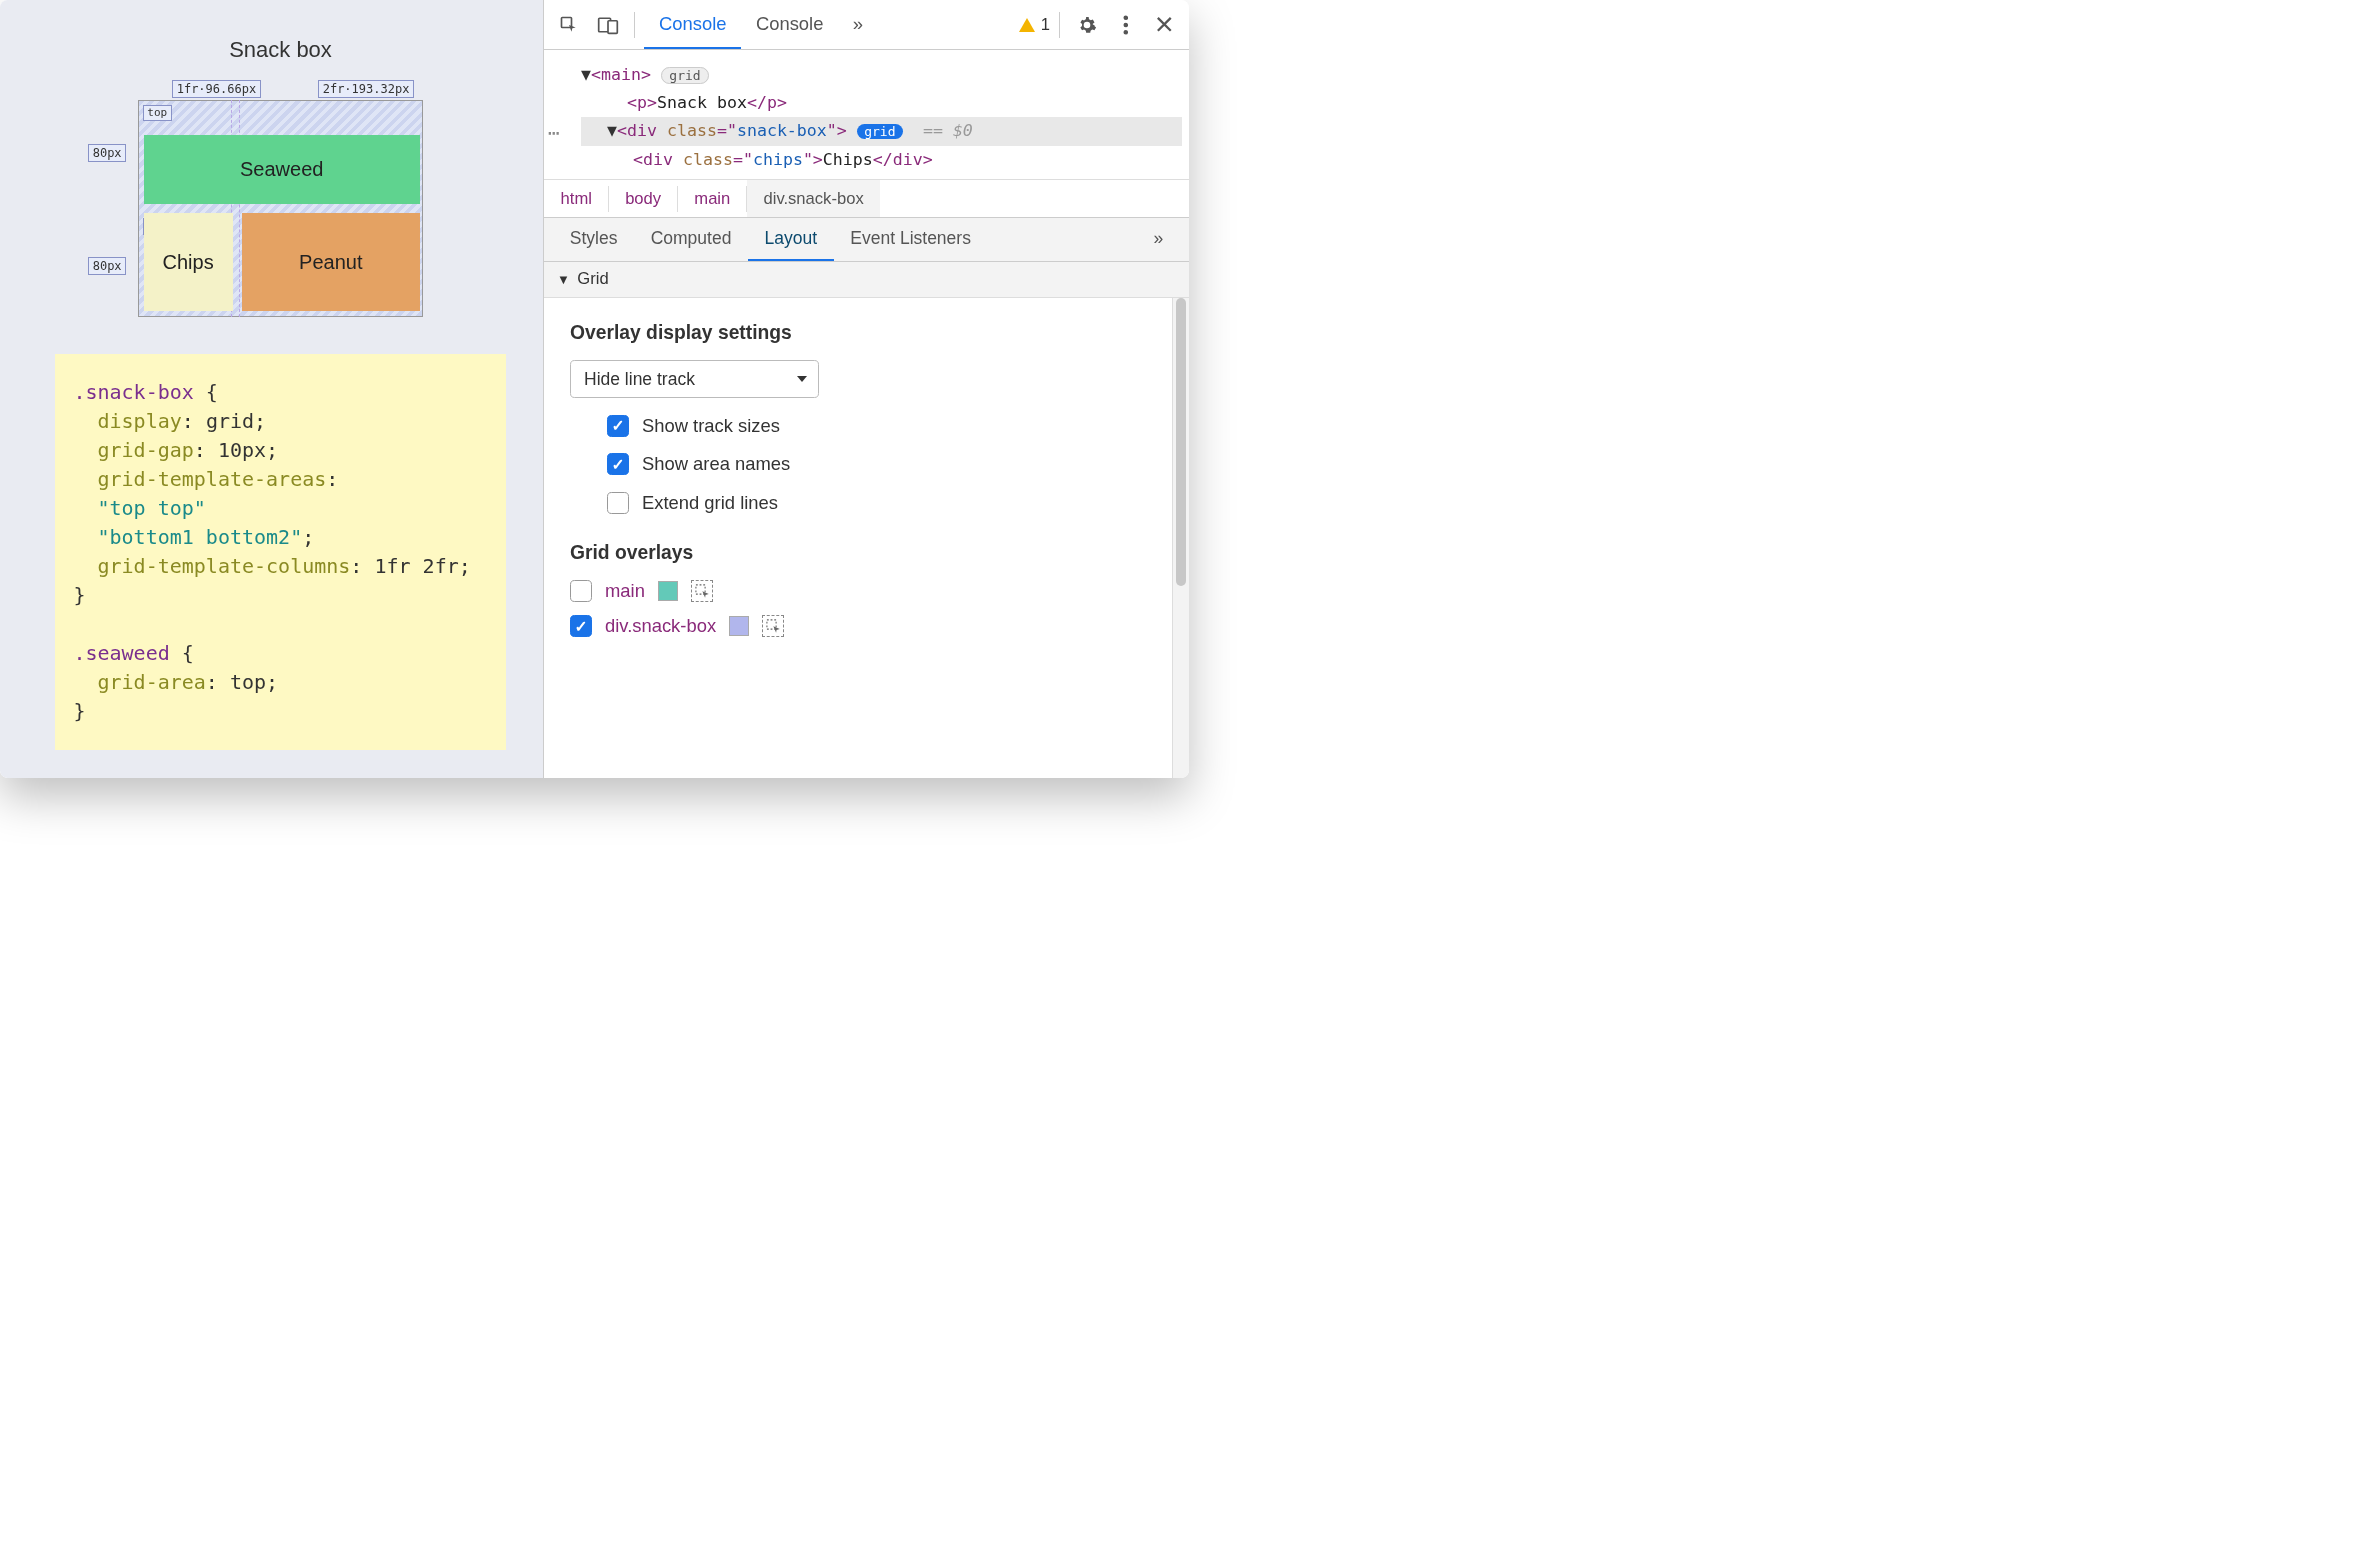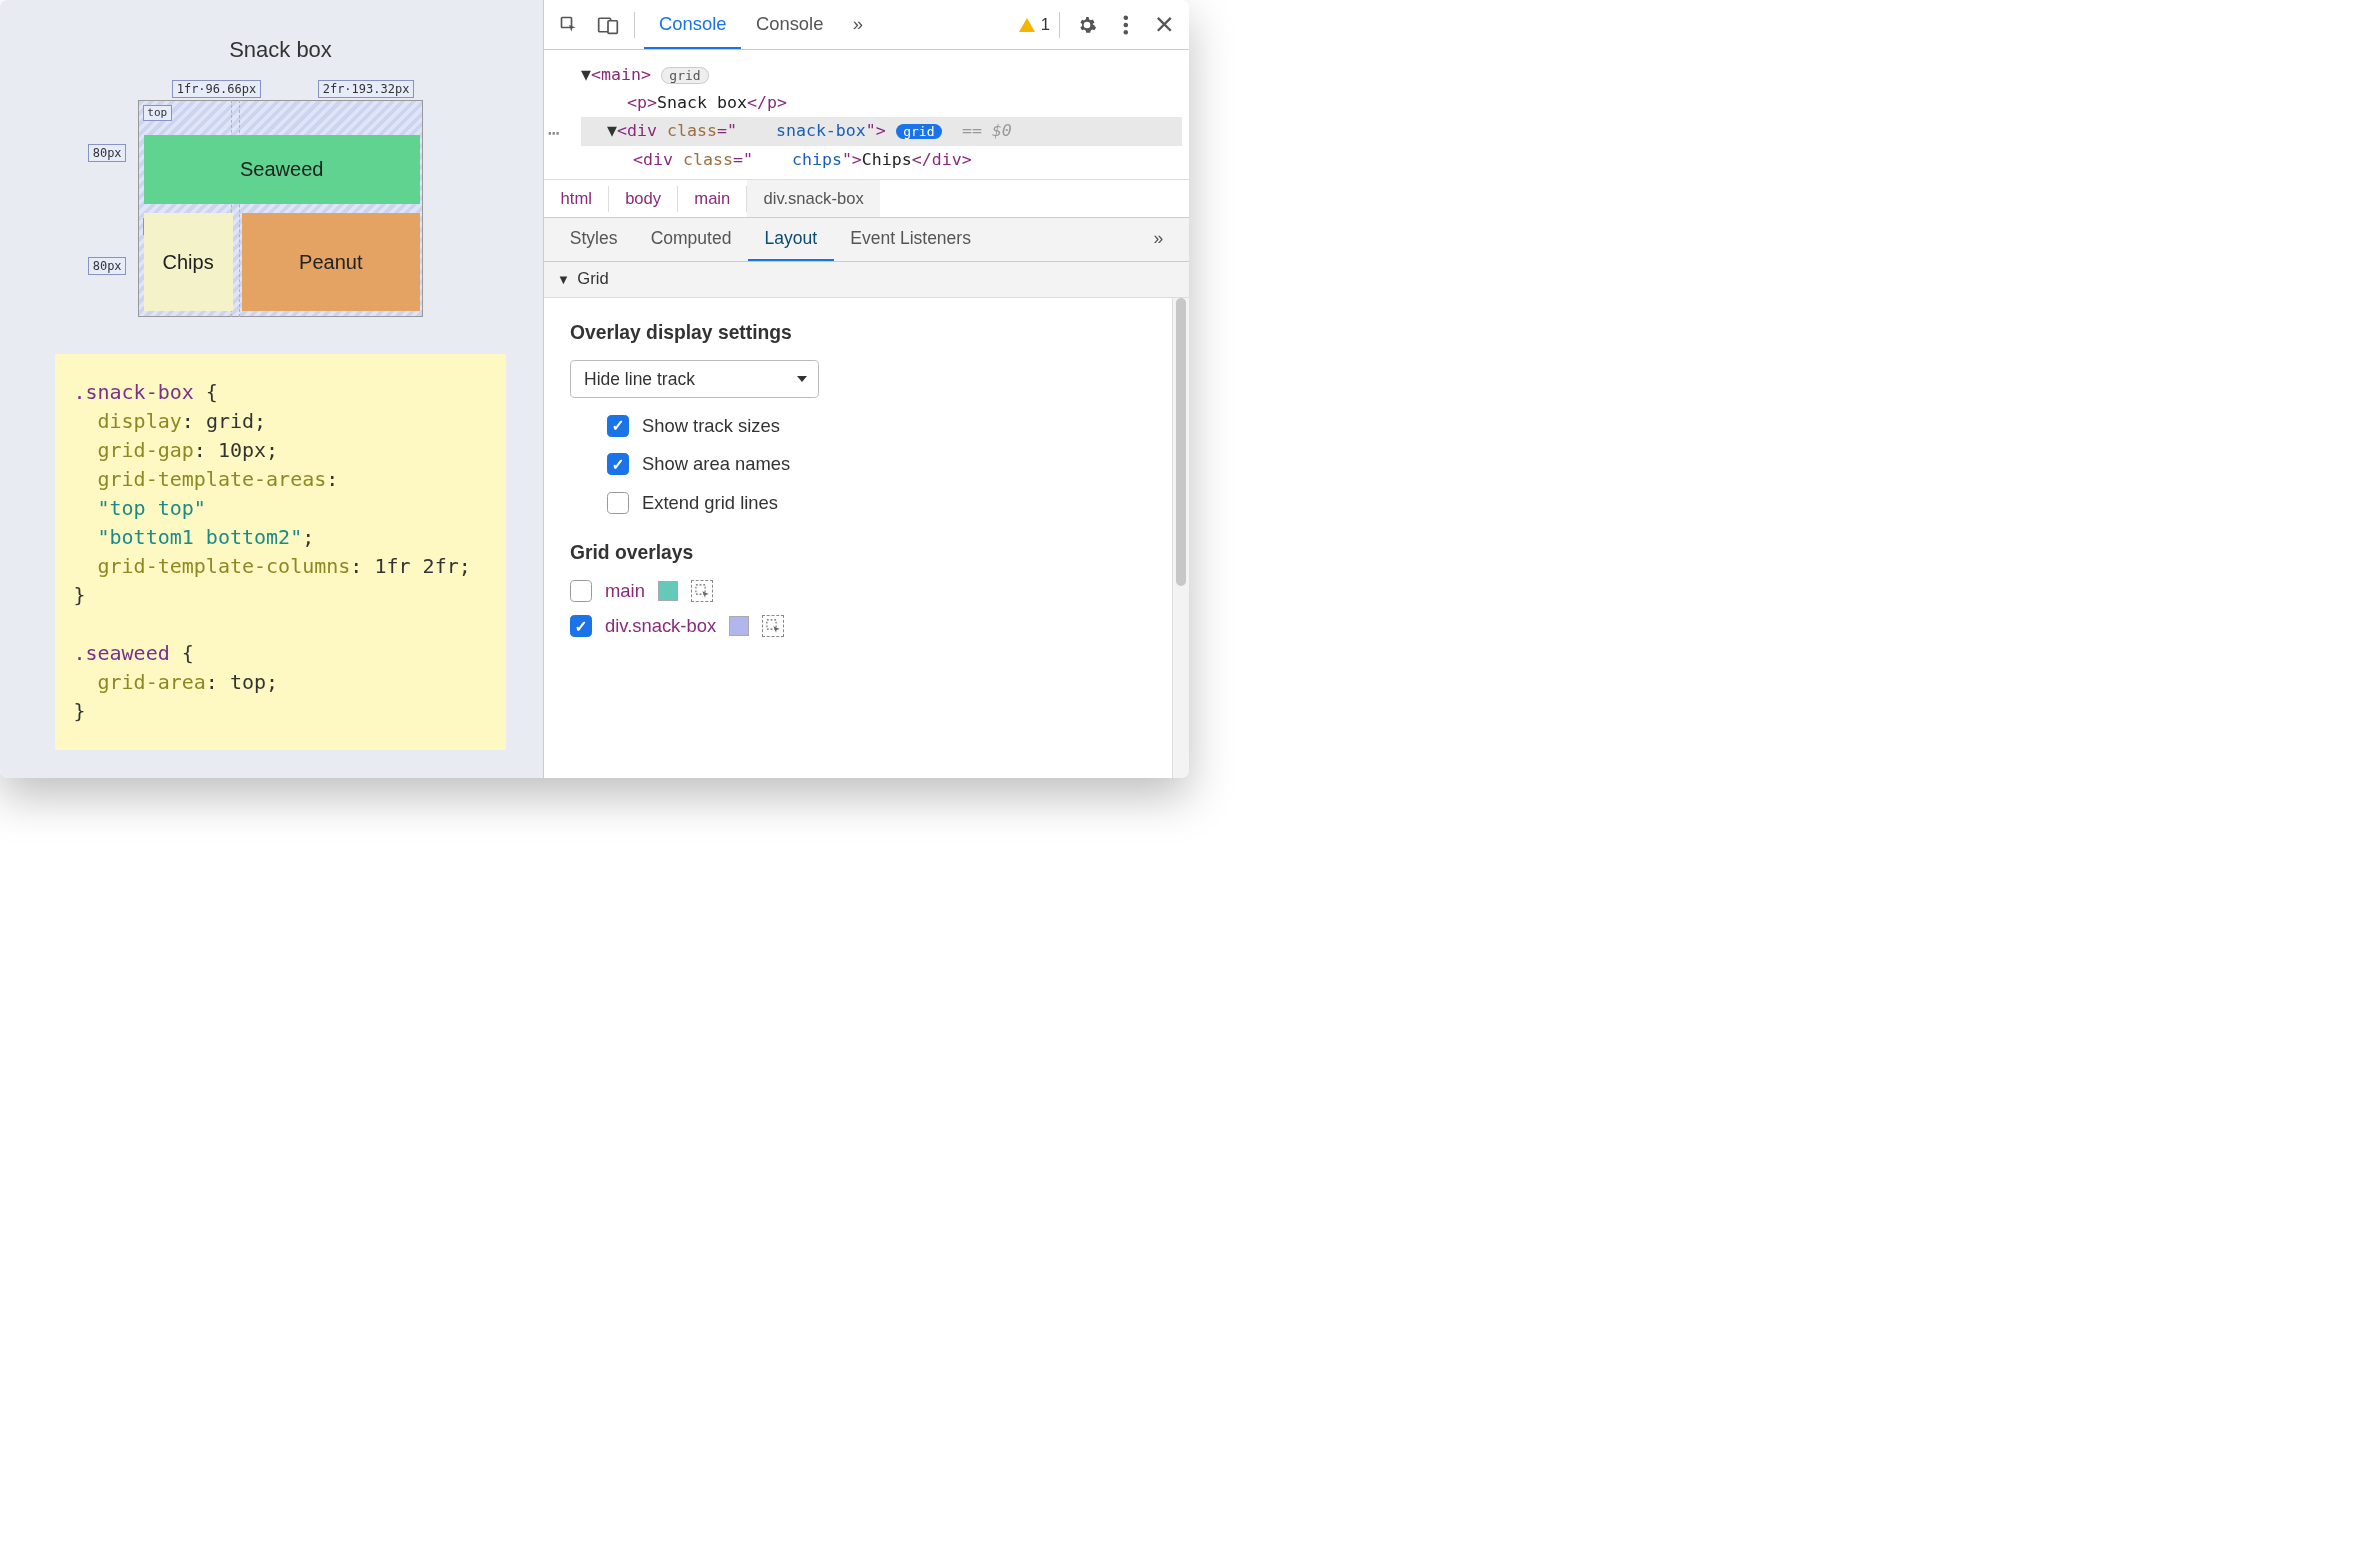--- a/index.html
+++ b/index.html
@@ -138,21 +138,21 @@
     font-size: 16.6px;
     padding: 11px 7.4px 0 37px;
     line-height: 1.7;
     height: 129px;
     overflow: hidden;
     position: relative;
   }
   .dom-line { white-space: pre; }
   .dom-tag { color:#8a2a7a; }
   .dom-attr-name { color:#9b703f; }
-  .dom-attr-val { color:#1a5fb4;margin-left:39px; }
+  .dom-attr-val { color:#1a5fb4; }
   .dom-text { color:#222; }
   .dom-badge {
     background:#eee; border:0.9px solid #ccc; border-radius:9.2px;
     padding: 0 7.4px; font-size:13px; color:#555;
     font-family: ui-monospace, Menlo, monospace;
   }
   .dom-badge.blue { background:#1a73e8; color:#fff; border:none; }
   .dom-selected { background:#e8e8e8; display:block; position:relative; }
   .dom-selected::before {
     content:"⋯"; position:absolute; left:-33px; color:#888; font-size:18.4px;

